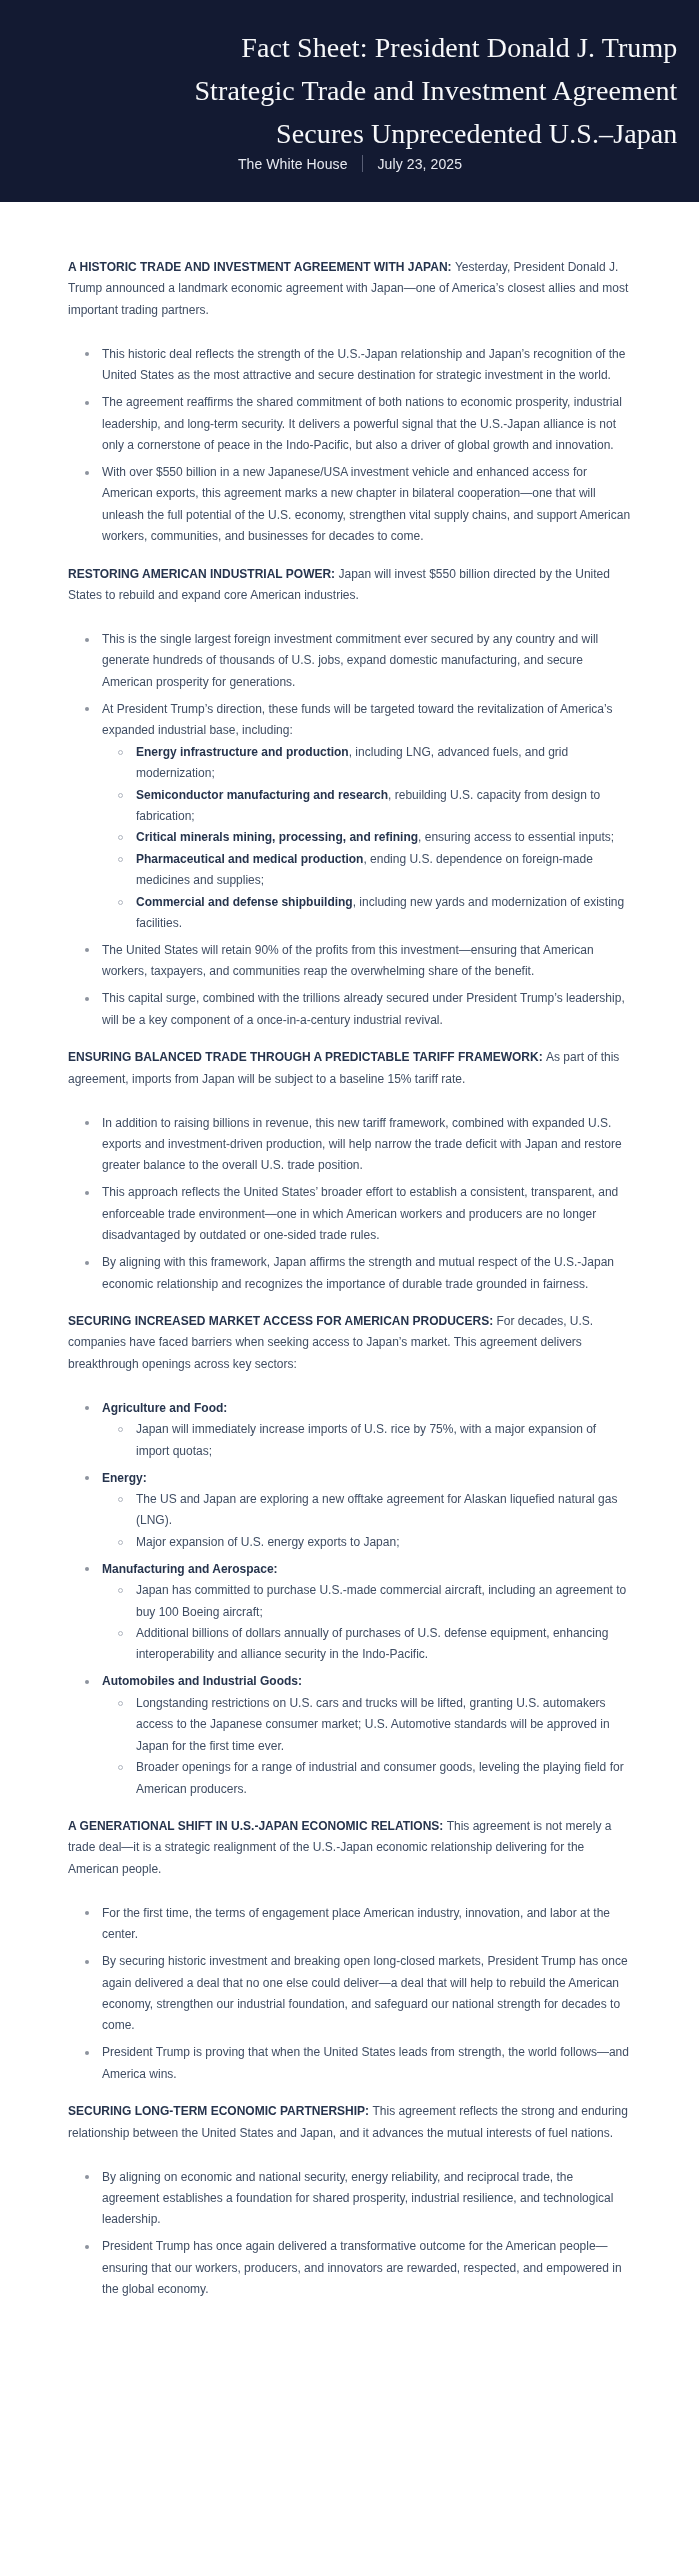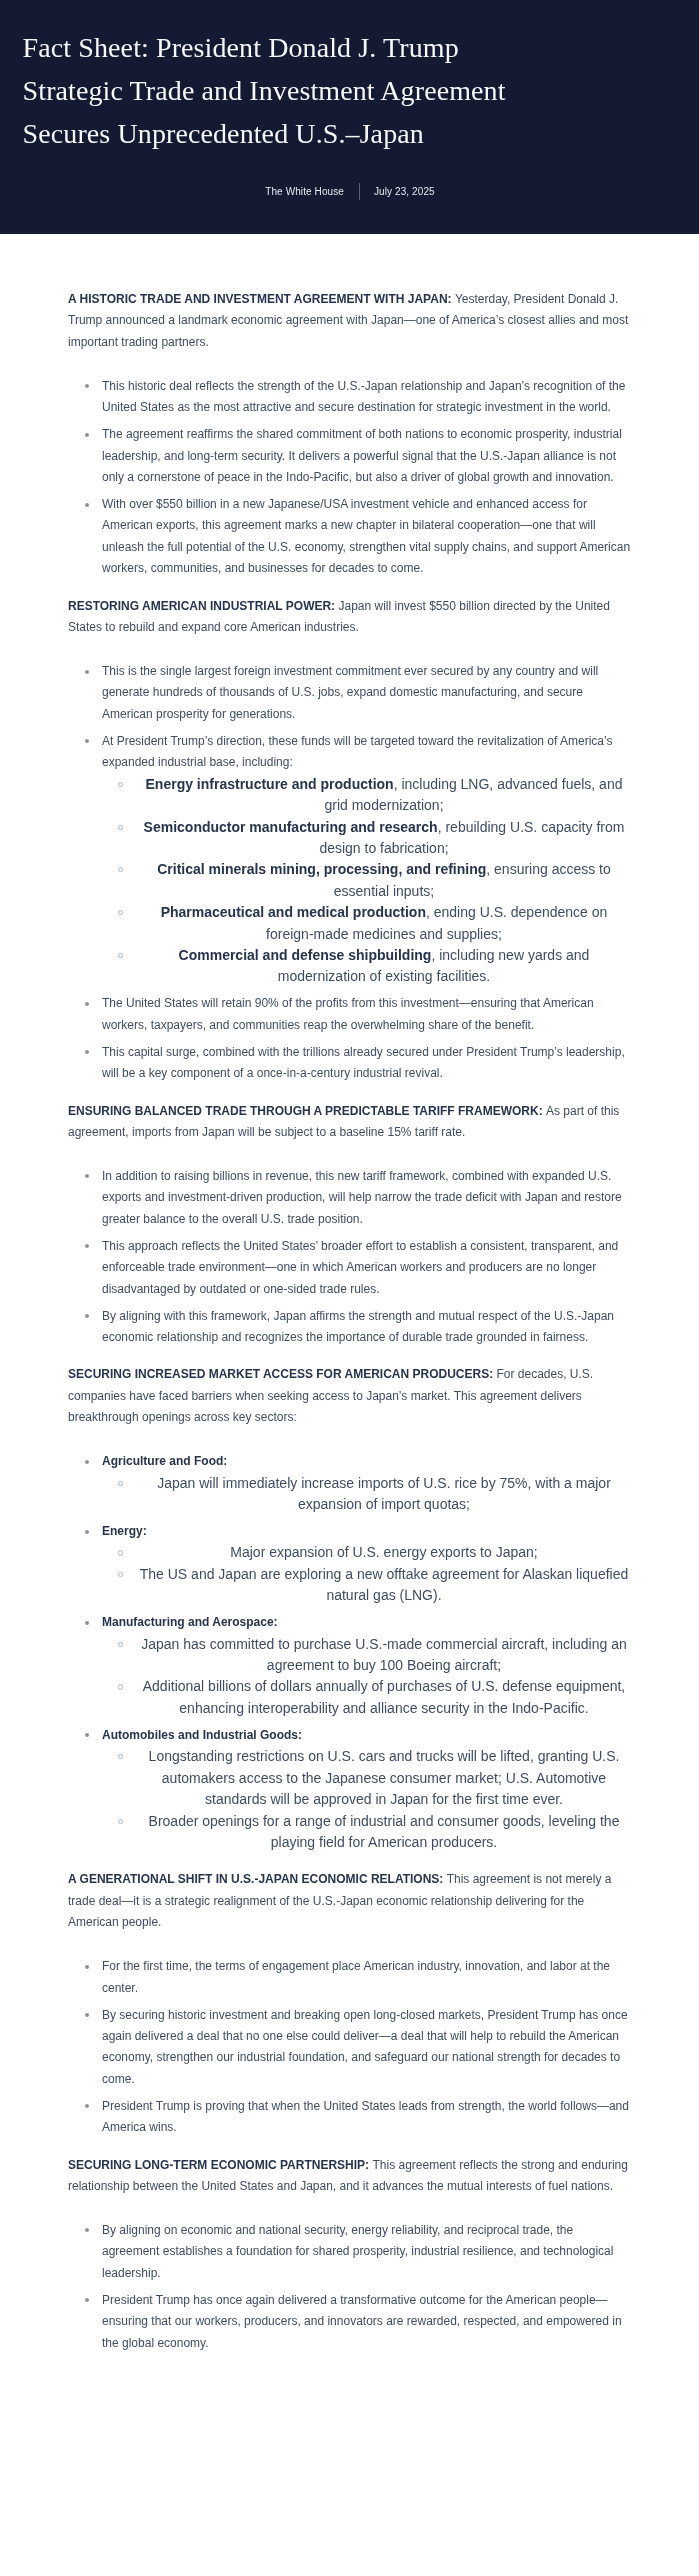--- a/index.html
+++ b/index.html
@@ -4,42 +4,41 @@
 <style>
   html, body { margin: 0; padding: 0; }
   body {
     width: 700px;
     background: #ffffff;
     font-family: "Liberation Sans", sans-serif;
   }
   
   .hero {
     box-sizing: border-box;
-    height: 234px;
+    height: 202px;
     background: #131a32;
-    text-align: left;
+    text-align: right;
     padding: 26px 22.6px 0;
   }
   .hero h1 {
     margin: 0;
     font-family: "Liberation Serif", serif;
     font-weight: 400;
     font-size: 28px;
     line-height: 43px;
     color: #f7f8fa;
     letter-spacing: 0.1px;
   }
   .hero h1 .tl { display: block; white-space: nowrap; }
   .meta {
-    margin-top: 28px;
     display: flex;
     justify-content: center;
     align-items: center;
     gap: 14.7px;
-    font-size: 10px;
+    font-size: 14px;
     letter-spacing: 0.1px;
     color: #e8eaf1;
   }
   .meta .div {
     width: 0.6px;
     height: 17px;
     background: #585e75;
   }
   
   main {
@@ -81,24 +80,23 @@
   }
   ul.slist {
     list-style: none;
     margin: 0;
     padding: 0;
   }
   ul.slist > li {
     position: relative;
     padding-left: 34px;
     margin: 0;
-    font-size: 14px;
+    font-size: 12px;
     line-height: 21.4px;
     color: #3f4d63;
-    text-align: center;
   }
   ul.slist > li > .marker {
     position: absolute;
     left: 16px;
     top: 8px;
     width: 5.1px;
     height: 5.1px;
     box-sizing: border-box;
     border-radius: 50%;
     border: 0.8px solid #aeb4be;
@@ -162,22 +160,22 @@
   <section>
     <p class="lead"><strong>SECURING INCREASED MARKET ACCESS FOR AMERICAN PRODUCERS:</strong><span>For decades, U.S. companies have faced barriers when seeking access to Japan’s market. This agreement delivers breakthrough openings across key sectors:</span></p>
     <ul class="blist">
       <li><span class="marker"></span><strong>Agriculture and Food:</strong>
         <ul class="slist">
           <li><span class="marker"></span><span>Japan will immediately increase imports of U.S. rice by 75%, with a major expansion of import quotas;</span></li>
         </ul>
       </li>
       <li><span class="marker"></span><strong>Energy:</strong>
         <ul class="slist">
+          <li><span class="marker"></span><span>The US and Japan are exploring a new offtake agreement for Alaskan liquefied natural gas (LNG).</span></li>
           <li><span class="marker"></span><span>Major expansion of U.S. energy exports to Japan;</span></li>
-          <li><span class="marker"></span><span>The US and Japan are exploring a new offtake agreement for Alaskan liquefied natural gas (LNG).</span></li>
         </ul>
       </li>
       <li><span class="marker"></span><strong>Manufacturing and Aerospace:</strong>
         <ul class="slist">
           <li><span class="marker"></span><span>Japan has committed to purchase U.S.-made commercial aircraft, including an agreement to buy 100 Boeing aircraft;</span></li>
           <li><span class="marker"></span><span>Additional billions of dollars annually of purchases of U.S. defense equipment, enhancing interoperability and alliance security in the Indo-Pacific.</span></li>
         </ul>
       </li>
       <li><span class="marker"></span><strong>Automobiles and Industrial Goods:</strong>
         <ul class="slist">

